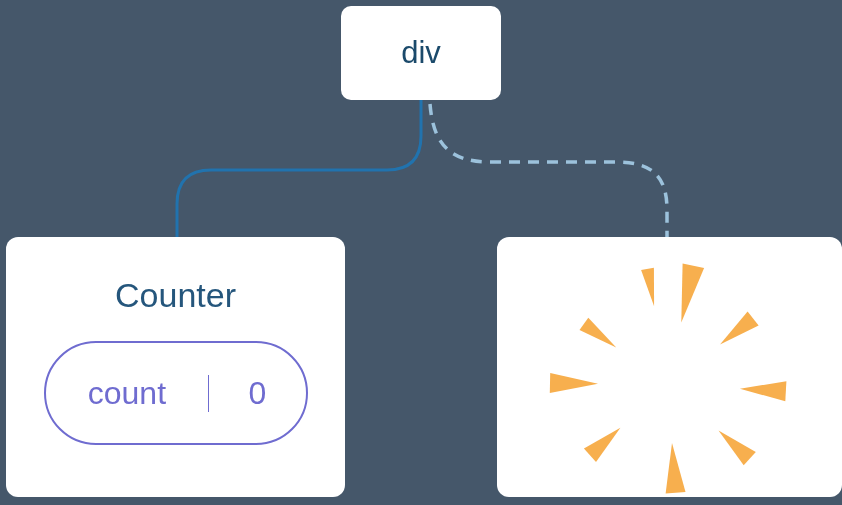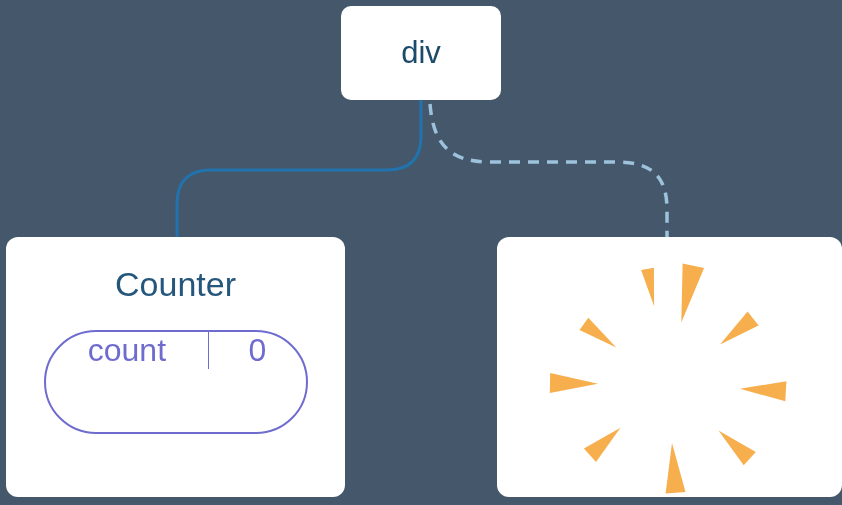--- a/index.html
+++ b/index.html
@@ -39,30 +39,30 @@
     display:flex;align-items:center;justify-content:center;text-align:center;
   }
   .root-node-label{
     font-size:31px;color:var(--color-node-text);
   }
   .counter-card{
     left:6px;top:237px;width:339px;height:260px;
     display:flex;flex-direction:column;align-items:center;
   }
   .counter-title{
-    margin-top:28px;
+    margin-top:39px;
     font-size:34px;
     color:var(--color-title-text);
   }
   .state-pill{
     margin-top:26px;
     width:264px;height:104px;
     border:2.5px solid var(--color-state-accent);
     border-radius:60px;
-    display:flex;align-items:flex-start;
+    display:flex;align-items:center;
     overflow:hidden;
   }
   .state-key{
     width:63%;
     display:flex;align-items:center;justify-content:center;
     border-right:1.5px solid var(--color-state-accent);
     font-size:32px;color:var(--color-state-accent);
   }
   .state-value{
     width:37%;

